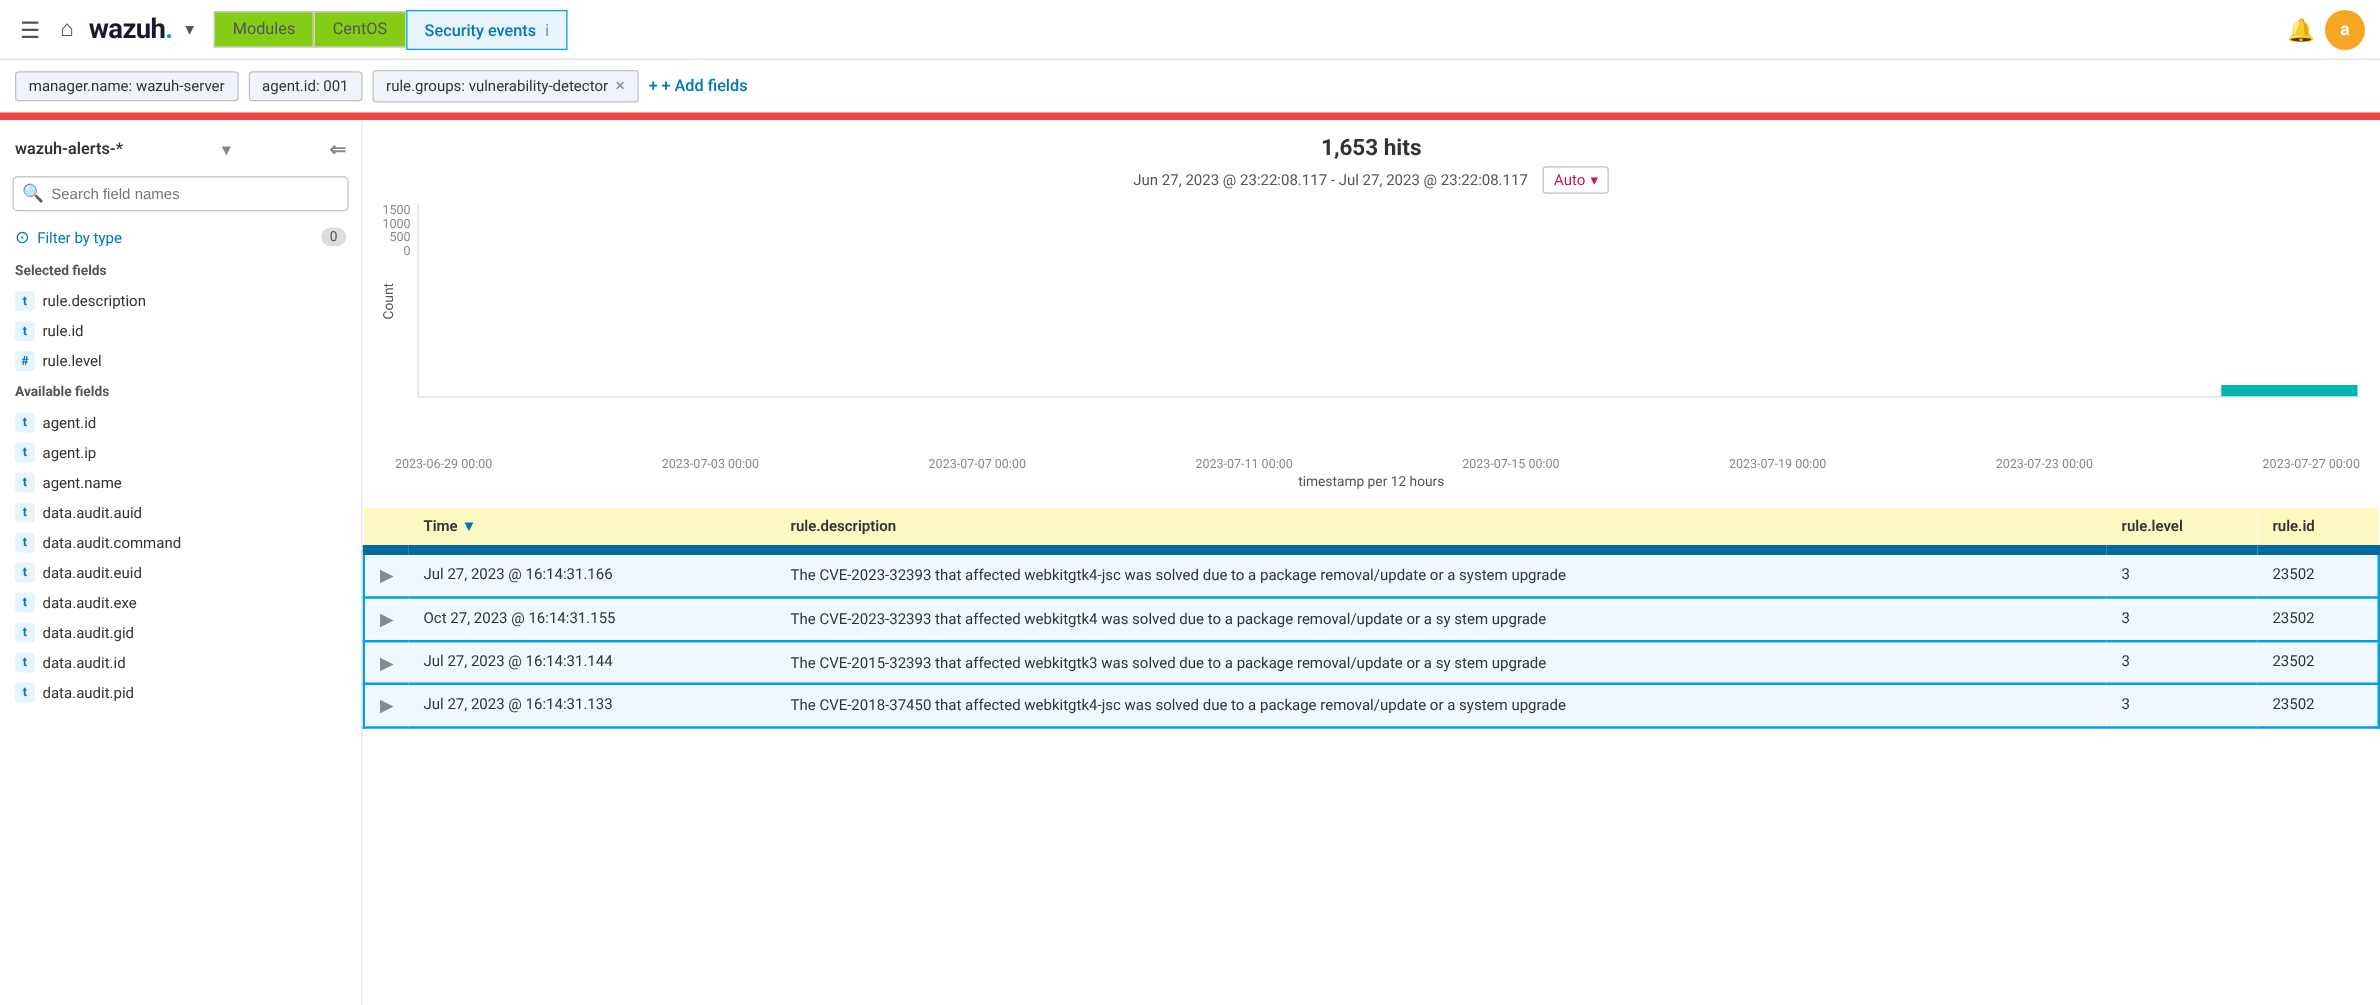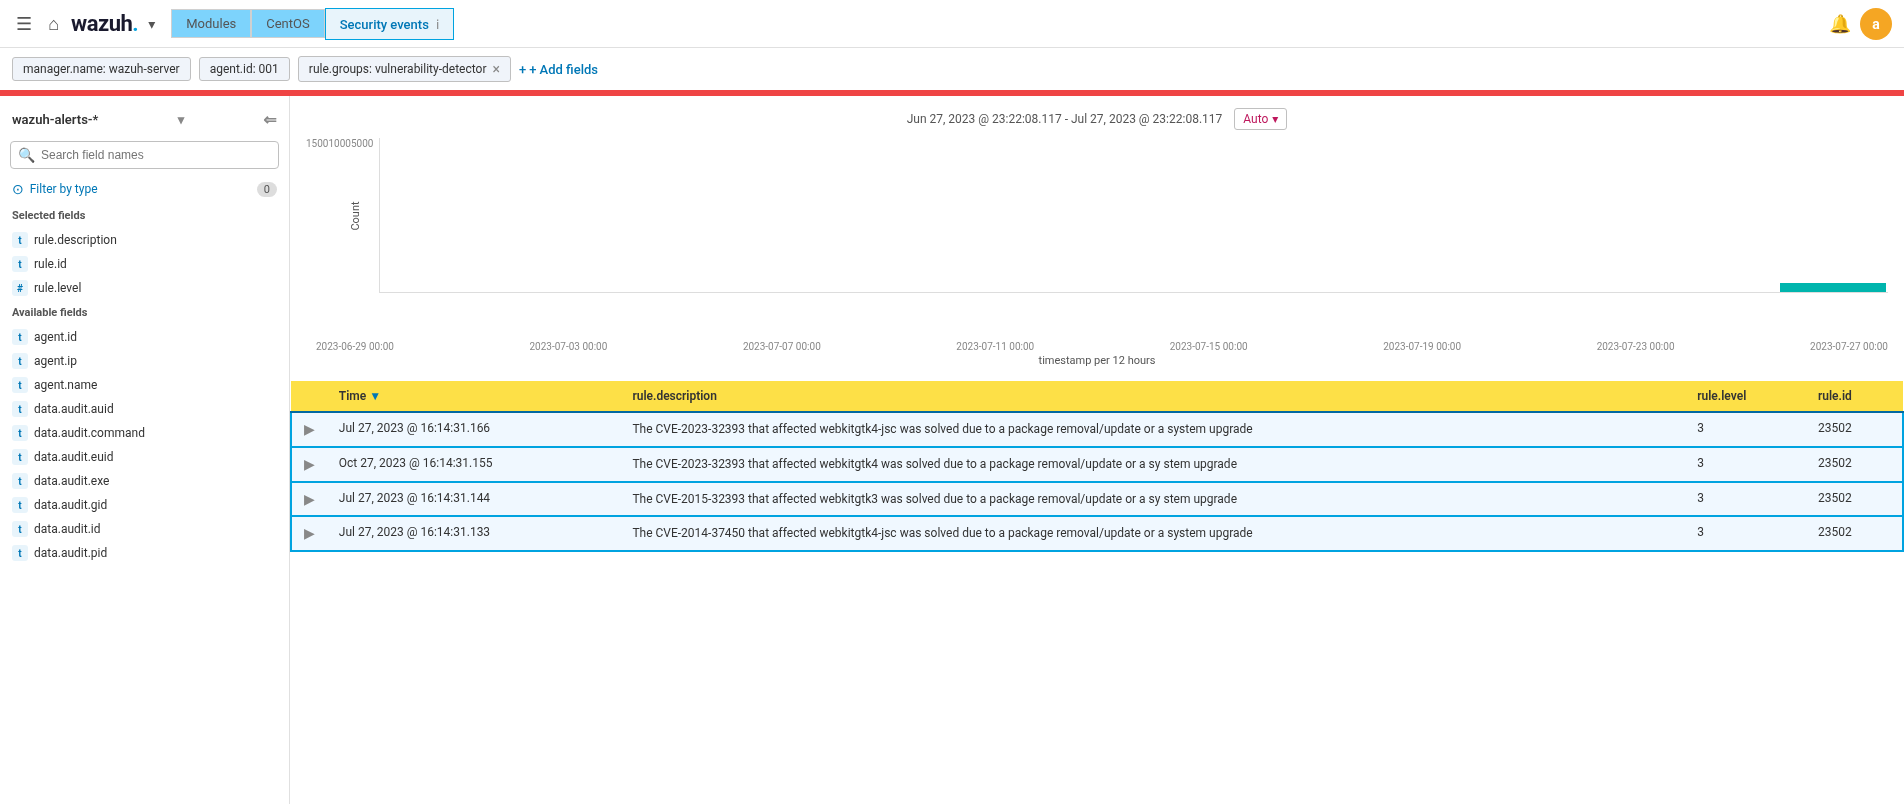--- a/index.html
+++ b/index.html
@@ -10,21 +10,21 @@
       display: flex; align-items: center; height: 48px; border-bottom: 1px solid #e0e0e0;
       padding: 0 12px; gap: 8px; background: #fff;
     }
     .nav-hamburger { font-size: 18px; cursor: pointer; color: #555; padding: 4px; }
     .nav-home { font-size: 18px; cursor: pointer; color: #555; padding: 4px; }
     .nav-logo { font-size: 22px; font-weight: 700; color: #1a1a2e; letter-spacing: -0.5px; }
     .nav-logo span { color: #00a3e0; }
     .nav-chevron { color: #555; cursor: pointer; font-size: 14px; margin-left: 2px; }
     .nav-breadcrumbs { display: flex; align-items: center; gap: 0; margin-left: 8px; }
     .nav-breadcrumb-item {
-      padding: 6px 14px; border: 1px solid #d0d0d0; background: #7dd3fc;
+      padding: 6px 14px; border: 1px solid #d0d0d0; background: #84cc16;
       color: #555; cursor: pointer; font-size: 13px;
     }
     .nav-breadcrumb-item.active {
       background: #e8f4fb; border-color: #00a3e0; color: #0077b6; font-weight: 500;
     }
     .nav-breadcrumb-info { font-size: 13px; margin-left: 4px; color: #888; }
     .nav-spacer { flex: 1; }
     .nav-bell { font-size: 18px; color: #555; cursor: pointer; }
     .nav-avatar {
       width: 32px; height: 32px; border-radius: 50%; background: #f5a623;
@@ -110,21 +110,21 @@
       border-radius: 3px; padding: 3px 8px; font-size: 12px; cursor: pointer; color: #be185d;
     }
 
     
     .chart-container { position: relative; padding: 8px 16px 0; }
 
     
     .events-table { width: 100%; border-collapse: collapse; margin-top: 8px; }
     .events-table thead th {
       padding: 8px 12px; text-align: left; font-size: 12px; font-weight: 600;
-      color: #333; border-bottom: 2px solid #0369a1; background: #fde047;
+      color: #333; border-bottom: 8px solid #0369a1; background: #fef9c3;
       position: sticky; top: 0; z-index: 10;
     }
     .th-time { display: flex; align-items: center; gap: 3px; }
     .sort-arrow { color: #0077b6; }
     .events-table tbody tr {
       border: 2px solid transparent; cursor: pointer;
     }
     .events-table tbody tr.selected { border-color: #00a3e0; background: #f0f8ff; }
     .events-table tbody td {
       padding: 8px 12px; font-size: 12px; color: #333;
@@ -248,32 +248,35 @@
       <span>data.audit.id</span>
     </div>
     <div class="field-item">
       <span class="field-type-badge field-type-t">t</span>
       <span>data.audit.pid</span>
     </div>
   </div>
 
   <div class="content-area">
     <div class="hits-section">
+      <div style="text-align:center; margin-bottom:4px;">
+        <span class="hits-count">1,653 hits</span>
+      </div>
       <div class="hits-row">
         <span class="date-range">Jun 27, 2023 @ 23:22:08.117 - Jul 27, 2023 @ 23:22:08.117</span>
         <div class="auto-select">
           <span>Auto</span>
           <span>▾</span>
         </div>
       </div>
     </div>
 
     <div class="chart-container">
       <div style="display:flex; align-items:stretch;">
-        <div style="display:flex; flex-direction:row; justify-content:space-between; height:155px; padding-right:6px; font-size:10px; color:#888; text-align:right; padding-top:0;">
+        <div style="display:flex; flex-direction:column; height:155px; padding-right:6px; font-size:10px; color:#888; text-align:right; padding-top:0;">
           <span>1500</span>
           <span>1000</span>
           <span>500</span>
           <span>0</span>
         </div>
         <div style="flex:1; position:relative;">
           <div style="writing-mode:vertical-rl; transform:rotate(180deg); position:absolute; left:-30px; top:50%; transform:translateY(-50%) rotate(180deg); font-size:11px; color:#555;">Count</div>
           <div id="chart-inner" style="height:155px; display:flex; align-items:flex-end; gap:2px; border-left:1px solid #ddd; border-bottom:1px solid #ddd; padding:0 2px;">
 
           <div style="flex: 1 1 0%; display: flex; flex-direction: column; align-items: stretch; justify-content: flex-end; height: 100%;"></div>
@@ -350,20 +353,20 @@
     <td class="td-time">Jul 27, 2023 @ 16:14:31.144</td>
     <td class="td-desc">The CVE-2015-32393 that affected webkitgtk3 was solved due to a package removal/update or a sy stem upgrade</td>
     <td class="td-level">3</td>
     <td class="td-id">23502</td>
   </tr>
           <tr class="selected">
     <td class="td-expand">
       <button class="expand-btn">▶</button>
     </td>
     <td class="td-time">Jul 27, 2023 @ 16:14:31.133</td>
-    <td class="td-desc">The CVE-2014-37450 that affected webkitgtk4-jsc was solved due to a package removal/update or a system upgrade</td>
+    <td class="td-desc">The CVE-2018-37450 that affected webkitgtk4-jsc was solved due to a package removal/update or a system upgrade</td>
     <td class="td-level">3</td>
     <td class="td-id">23502</td>
   </tr>
         </tbody>
     </table>
   </div>
 </div>
 
 </body></html>

